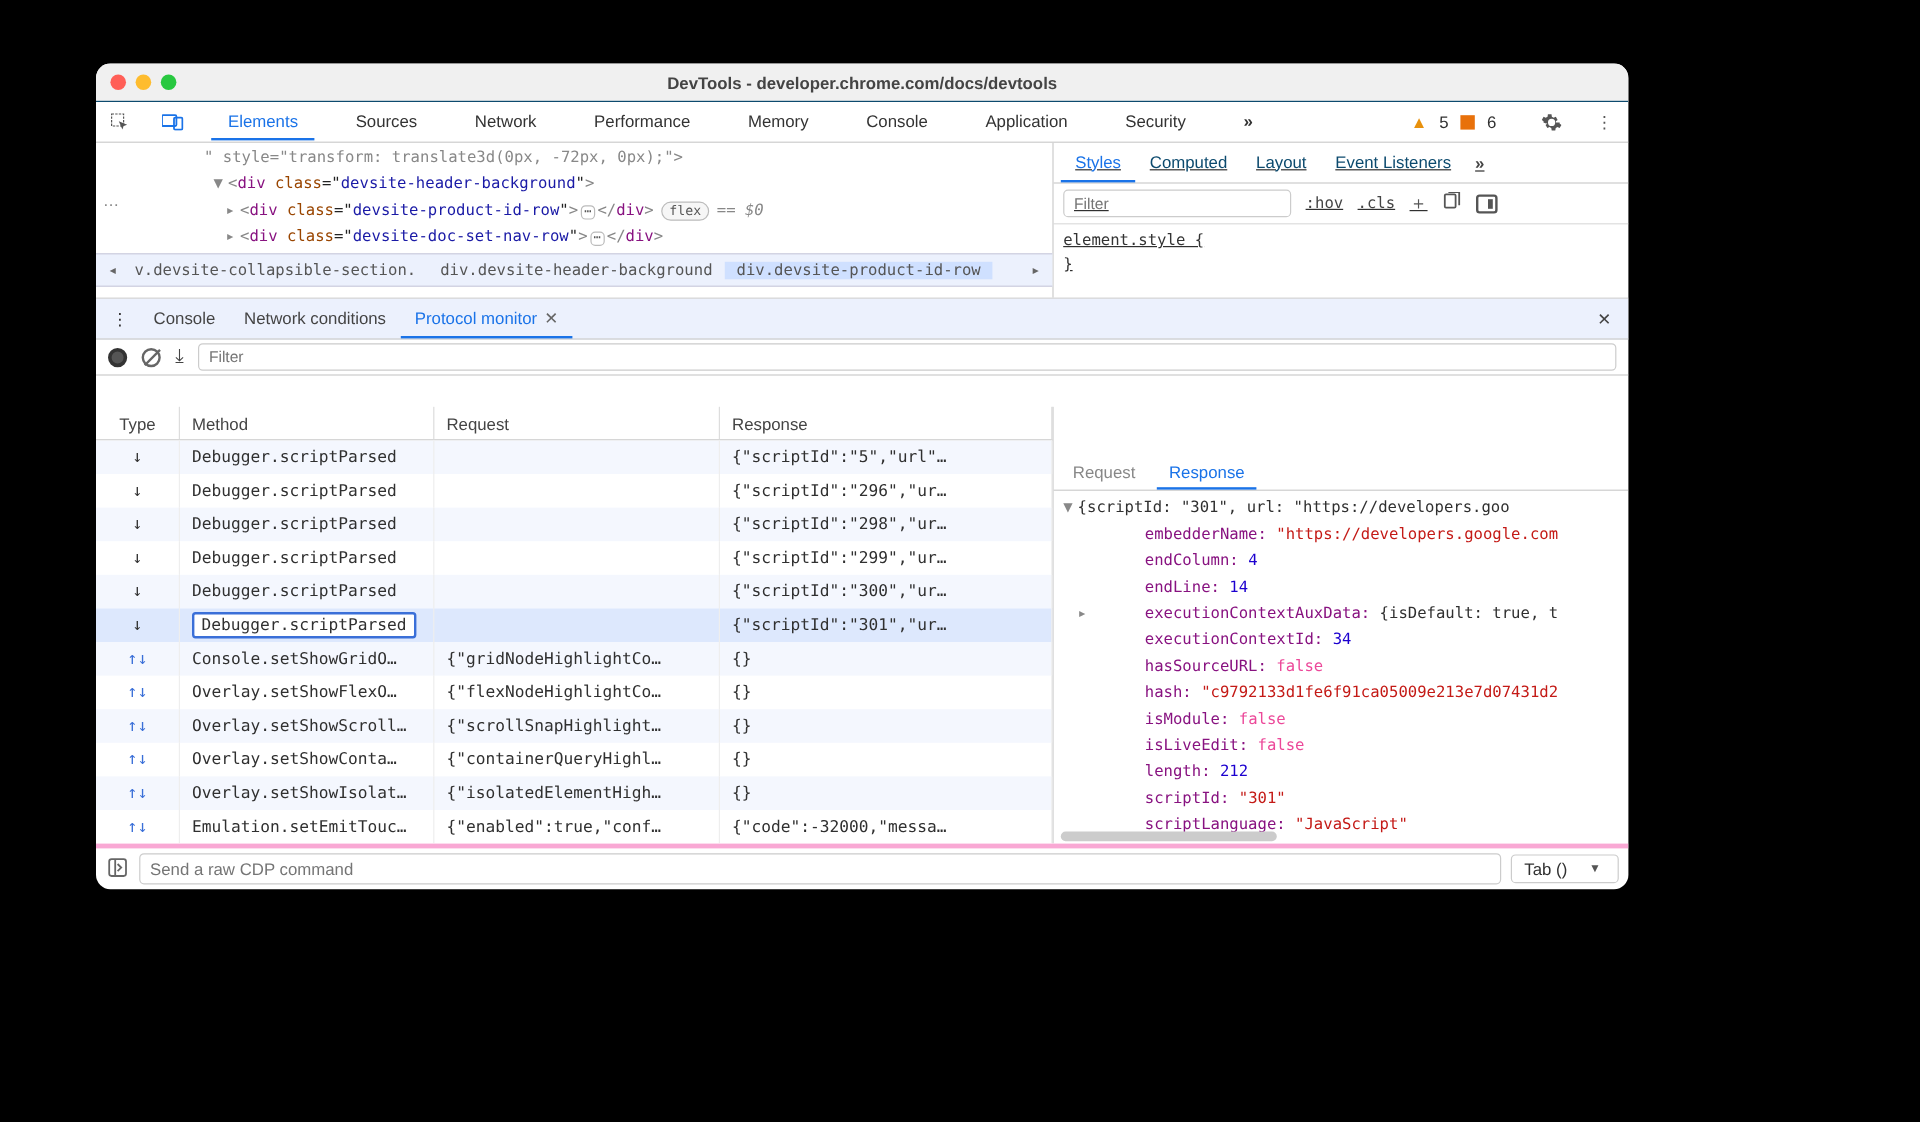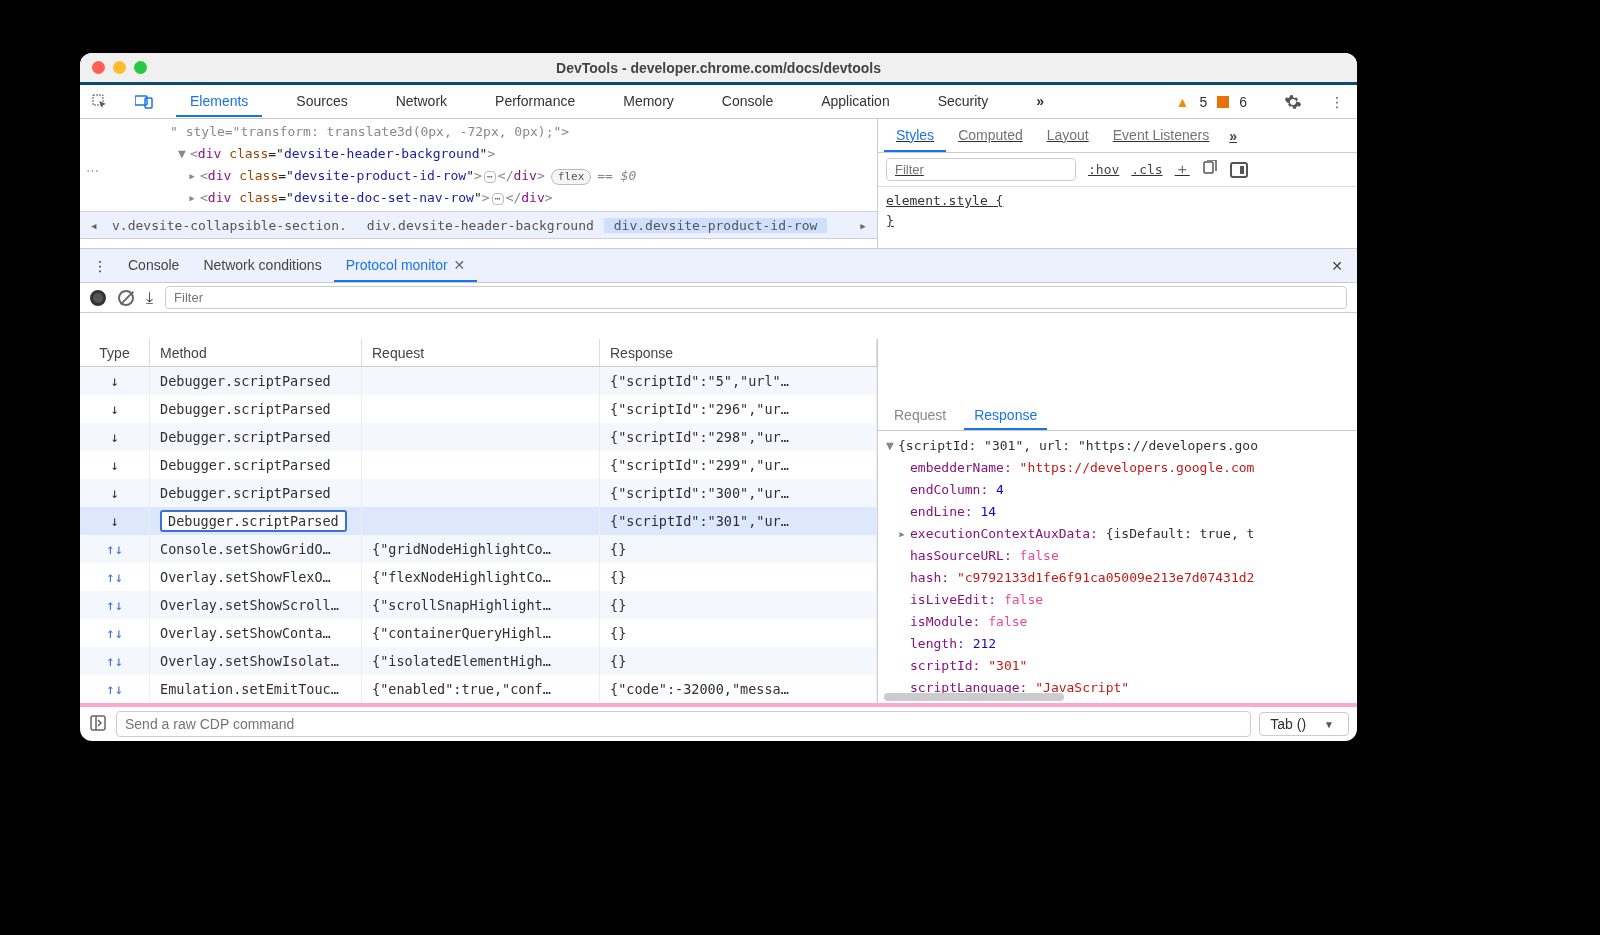--- a/index.html
+++ b/index.html
@@ -23,21 +23,21 @@
     display: flex;
     flex-direction: column;
   }
   
   .titlebar {
     height: 32px;
     background: #f0f0f0;
     display: flex;
     align-items: center;
     padding: 0 12px;
-    border-bottom: 3px solid #0c4a6e;
+    border-bottom: 1px solid #0c4a6e;
     position: relative;
   }
   .traffic { display: flex; gap: 8px; }
   .traffic span { width: 13px; height: 13px; border-radius: 50%; }
   .t-red { background:#ff5f57; } .t-yel{background:#febc2e;} .t-grn{background:#28c840;}
   .titlebar-title { position:absolute; left:0; right:0; text-align:center; font-weight:600; font-size:14px; color:#444; pointer-events:none; }
   
   .tabrow {
     height: 34px;
     display: flex;
@@ -147,42 +147,42 @@
   .method-box { display:inline-block; }
   .mon-row.sel .method-box { border:2px solid #3a6fd8; border-radius:3px; padding:1px 6px; background:#fff; }
   .type-arrow { color:#333; font-size:14px; }
   .type-arrow.bidir { color:#3a6fd8; }
   
   .det-tabs { display:flex; height:30px; border-bottom:1px solid #ccc; align-items:stretch; font-size:14px; padding:0 6px; gap:8px; }
   .det-tabs .dtab { display:flex; align-items:center; padding:0 10px; color:#888; border-bottom:2px solid transparent; }
   .det-tabs .dtab.active { color:#1a73e8; border-bottom-color:#1a73e8; }
   .det-body { flex:1; overflow:hidden; font-family:Menlo,Consolas,monospace; font-size:13px; padding:4px 8px; line-height:22px; white-space:nowrap; position:relative; }
   .det-body .tri { display:inline-block; width:12px; color:#888; }
-  .det-body .key { color:#881280; }
+  .det-body .key { color:#881280;margin-left:44px; }
   .det-body .str { color:#c41a16; }
   .det-body .num { color:#1c00cf; }
   .det-body .bool { color:#ec4899; }
   .det-body .ind1 { padding-left: 24px; }
   .det-scroller { position:absolute; bottom:2px; left:6px; width:180px; height:8px; background:#ccc; border-radius:4px; }
   
   .footer {
     height:38px;
     display:flex;
     align-items:center;
     gap:8px;
     padding:0 8px;
     border-top:4px solid #f9a8d4;
   }
   .footer .ico { width:20px; text-align:center; color:#666; }
   .footer input { flex:1; border:1px solid #ccc; border-radius:4px; padding:4px 8px; font-size:14px; }
   .footer .tab-btn { border:1px solid #ccc; border-radius:4px; padding:3px 14px 3px 10px; display:flex; align-items:center; gap:18px; font-size:14px; }
   .footer .chev { font-size:10px; color:#555; }
   
   .right-tabs { height:34px; display:flex; align-items:stretch; border-bottom:1px solid #ccc; font-size:14px; padding-left:6px; }
-  .right-tabs .rtab { display:flex; align-items:center; padding:0 12px; color:#737373; border-bottom:2px solid transparent; }
+  .right-tabs .rtab { display:flex; align-items:center; padding:0 12px; color:#0c4a6e; border-bottom:2px solid transparent; }
   .right-tabs .rtab.active { color:#1a73e8; border-bottom-color:#1a73e8; }
   .right-tabs .more-chev { display:flex; align-items:center; padding:0 8px; font-weight:bold; color:#444; }
   .right-toolbar { height:34px; display:flex; align-items:center; gap:12px; padding:0 8px; border-bottom:1px solid #ddd; font-family:Menlo,Consolas,monospace; font-size:13px; }
   .right-toolbar input { width:190px; border:1px solid #ccc; border-radius:4px; padding:3px 8px; font-size:13px; }
   .right-toolbar .btn { color:#444; }
   .right-toolbar .iconbtn { font-size:15px; color:#555; }
   .right-toolbar .sqbtn { width:18px; height:16px; border:2px solid #555; border-radius:3px; display:inline-block; position:relative; }
   .right-toolbar .sqbtn::after { content:""; position:absolute; right:2px; top:2px; bottom:2px; width:4px; background:#555; }
   .right-body { font-family:Menlo,Consolas,monospace; font-size:13px; padding:4px 8px; color:#333; line-height:20px; }
 </style>
@@ -434,24 +434,25 @@
         <div class="dtab">Request</div>
         <div class="dtab active">Response</div>
       </div>
       <div class="det-body">
         <div><span class="tri">▼</span><span>{scriptId: "301", url: "https://developers.goo</span></div>
         <div id="details-lines-slot">
             <div class="ind1"><span class="key">embedderName:</span> <span class="str">"https://developers.google.com</span></div>
             <div class="ind1"><span class="key">endColumn:</span> <span class="num">4</span></div>
             <div class="ind1"><span class="key">endLine:</span> <span class="num">14</span></div>
             <div class="ind1"><span class="tri" style="margin-left:-12px;">▸</span><span class="key">executionContextAuxData:</span> <span class="">{isDefault: true, t</span></div>
+            <div class="ind1"><span class="key">executionContextId:</span> <span class="num">34</span></div>
             <div class="ind1"><span class="key">hasSourceURL:</span> <span class="bool">false</span></div>
             <div class="ind1"><span class="key">hash:</span> <span class="str">"c9792133d1fe6f91ca05009e213e7d07431d2</span></div>
+            <div class="ind1"><span class="key">isModule:</span> <span class="bool">false</span></div>
             <div class="ind1"><span class="key">isLiveEdit:</span> <span class="bool">false</span></div>
-            <div class="ind1"><span class="key">isModule:</span> <span class="bool">false</span></div>
             <div class="ind1"><span class="key">length:</span> <span class="num">212</span></div>
             <div class="ind1"><span class="key">scriptId:</span> <span class="str">"301"</span></div>
             <div class="ind1"><span class="key">scriptLanguage:</span> <span class="str">"JavaScript"</span></div>
           </div>
         <div class="det-scroller"></div>
       </div>
     </div>
   </div>
 
   <div class="footer">

